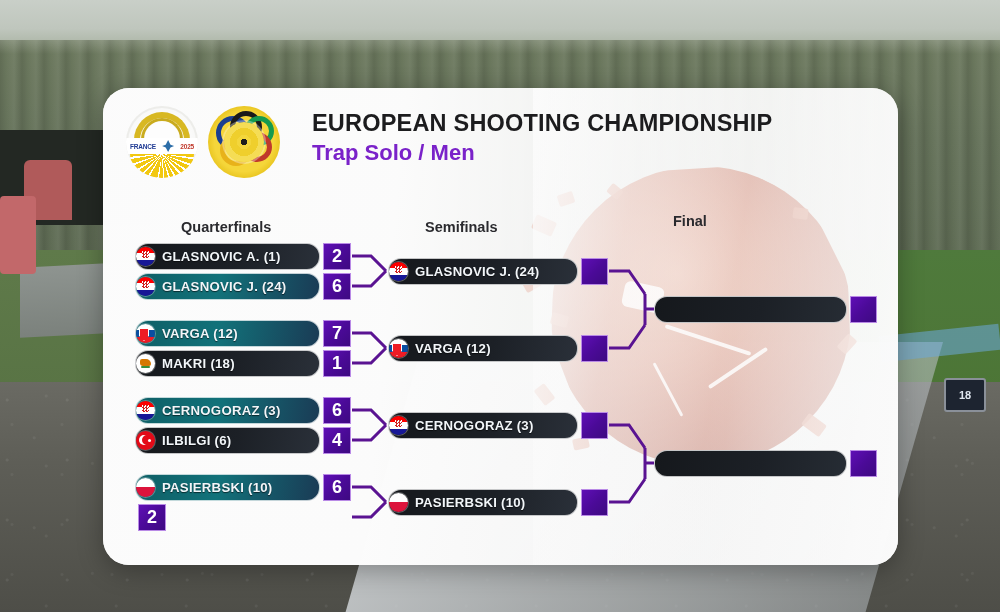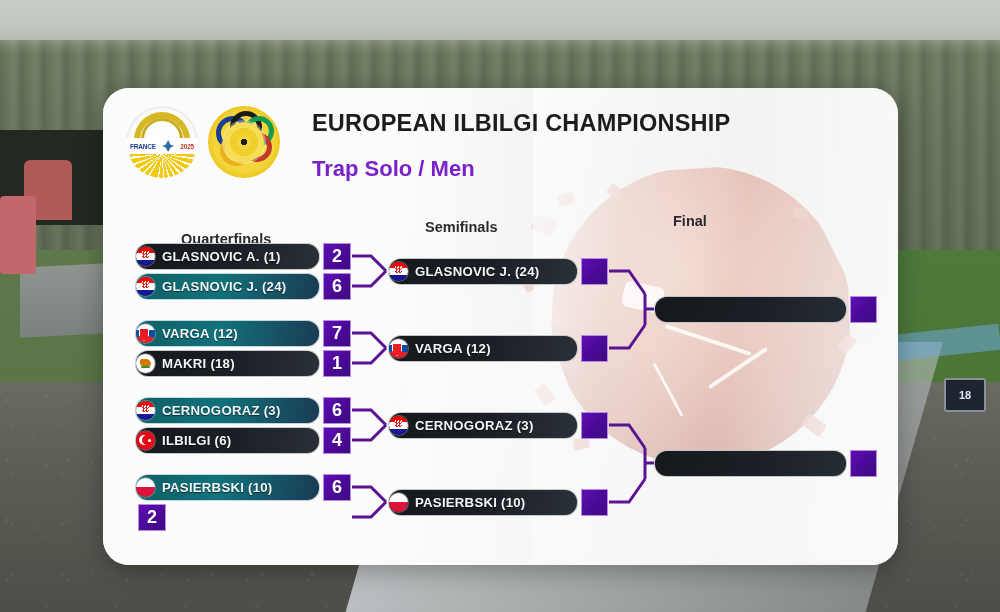--- a/index.html
+++ b/index.html
@@ -167,31 +167,31 @@
     background: radial-gradient(circle at 50% 50%, #1d1d1d 0 3px, #f3d63c 3px 7px, #efcf2c 7px 14px, #f5dd55 14px 20px);
     box-shadow: 0 0 0 2px rgba(255,255,255,.35);
   }
 
   .titles { position:absolute; left: 209px; top: 23px; }
   .t-main {
     font-size: 23.5px; font-weight: bold; color: #1c1c1e; letter-spacing: 0.2px;
     line-height: 1.05;
   }
   .t-sub {
-    font-size: 22px; font-weight: bold; color: #7a22c9; margin-top: 21px; line-height:1.05;
+    font-size: 22px; font-weight: bold; color: #7a22c9; margin-top: 5px; line-height:1.05;
   }
   .t-third {
     font-size: 20.5px; font-weight: bold; color: #1c1c1e; margin-top: 4px; line-height:1.05;
   }
 
   
   .round-head {
     position: absolute; font-size: 14.5px; font-weight: bold; color: #2a2a2e;
   }
-  .rh-qf { left: 78px;  top: 143px; text-align: right; }
+  .rh-qf { left: 78px;  top: 131px; text-align: right; }
   .rh-sf { left: 322px; top: 131px; }
   .rh-f  { left: 570px; top: 125px; }
 
   
   .bracket { position:absolute; inset:0; }
 
   .slot {
     position: absolute;
     display: flex;
     align-items: center;
@@ -341,21 +341,21 @@
           <span class="esc-ring esc-blue"></span>
           <span class="esc-ring esc-black"></span>
           <span class="esc-ring esc-green"></span>
           <span class="esc-ring esc-red"></span>
           <span class="esc-ring esc-yellowr"></span>
           <span class="esc-disc"></span>
         </div>
       </div>
 
       <div class="titles">
-        <div class="t-main">EUROPEAN ILBILGI CHAMPIONSHIP</div>
+        <div class="t-main">EUROPEAN SHOOTING CHAMPIONSHIP</div>
         <div class="t-sub">Trap Solo / Men</div>
       </div>
 
       <div class="round-head rh-qf">Quarterfinals</div>
       <div class="round-head rh-sf">Semifinals</div>
       <div class="round-head rh-f">Final</div>
 
       <svg class="connectors" viewBox="0 0 795 477" xmlns="http://www.w3.org/2000/svg">
         <g fill="none" stroke="#5a1392" stroke-width="3">
 

